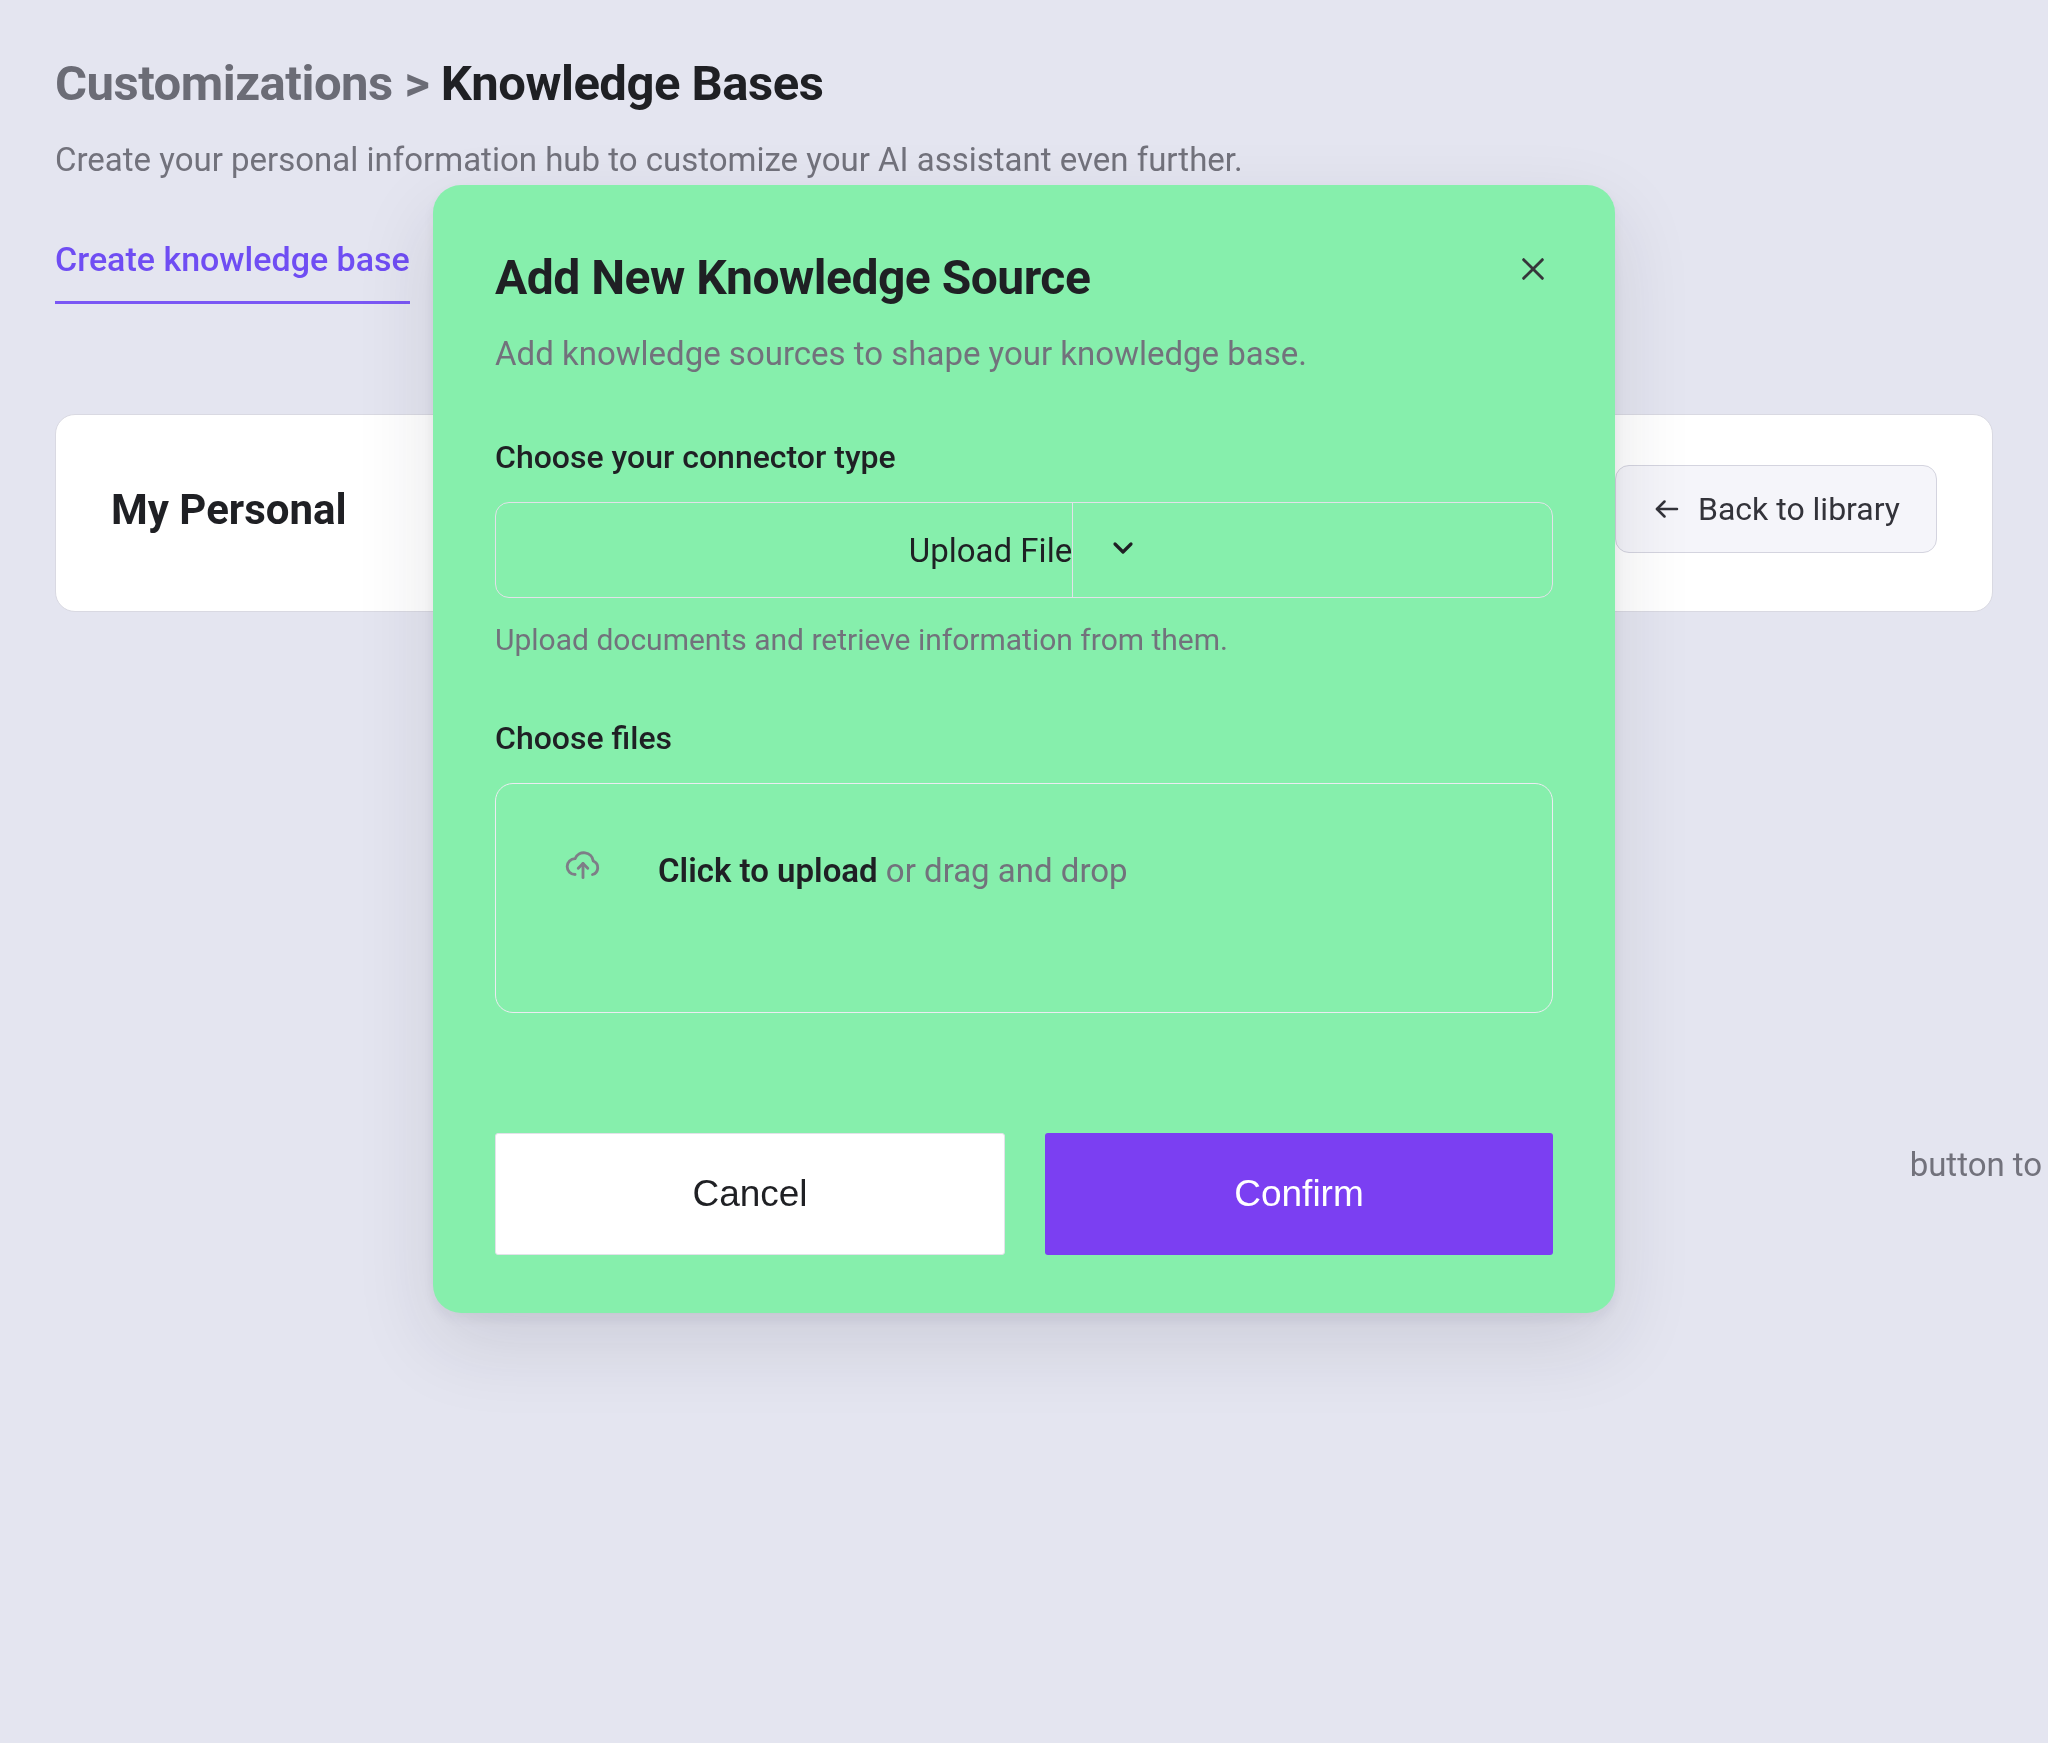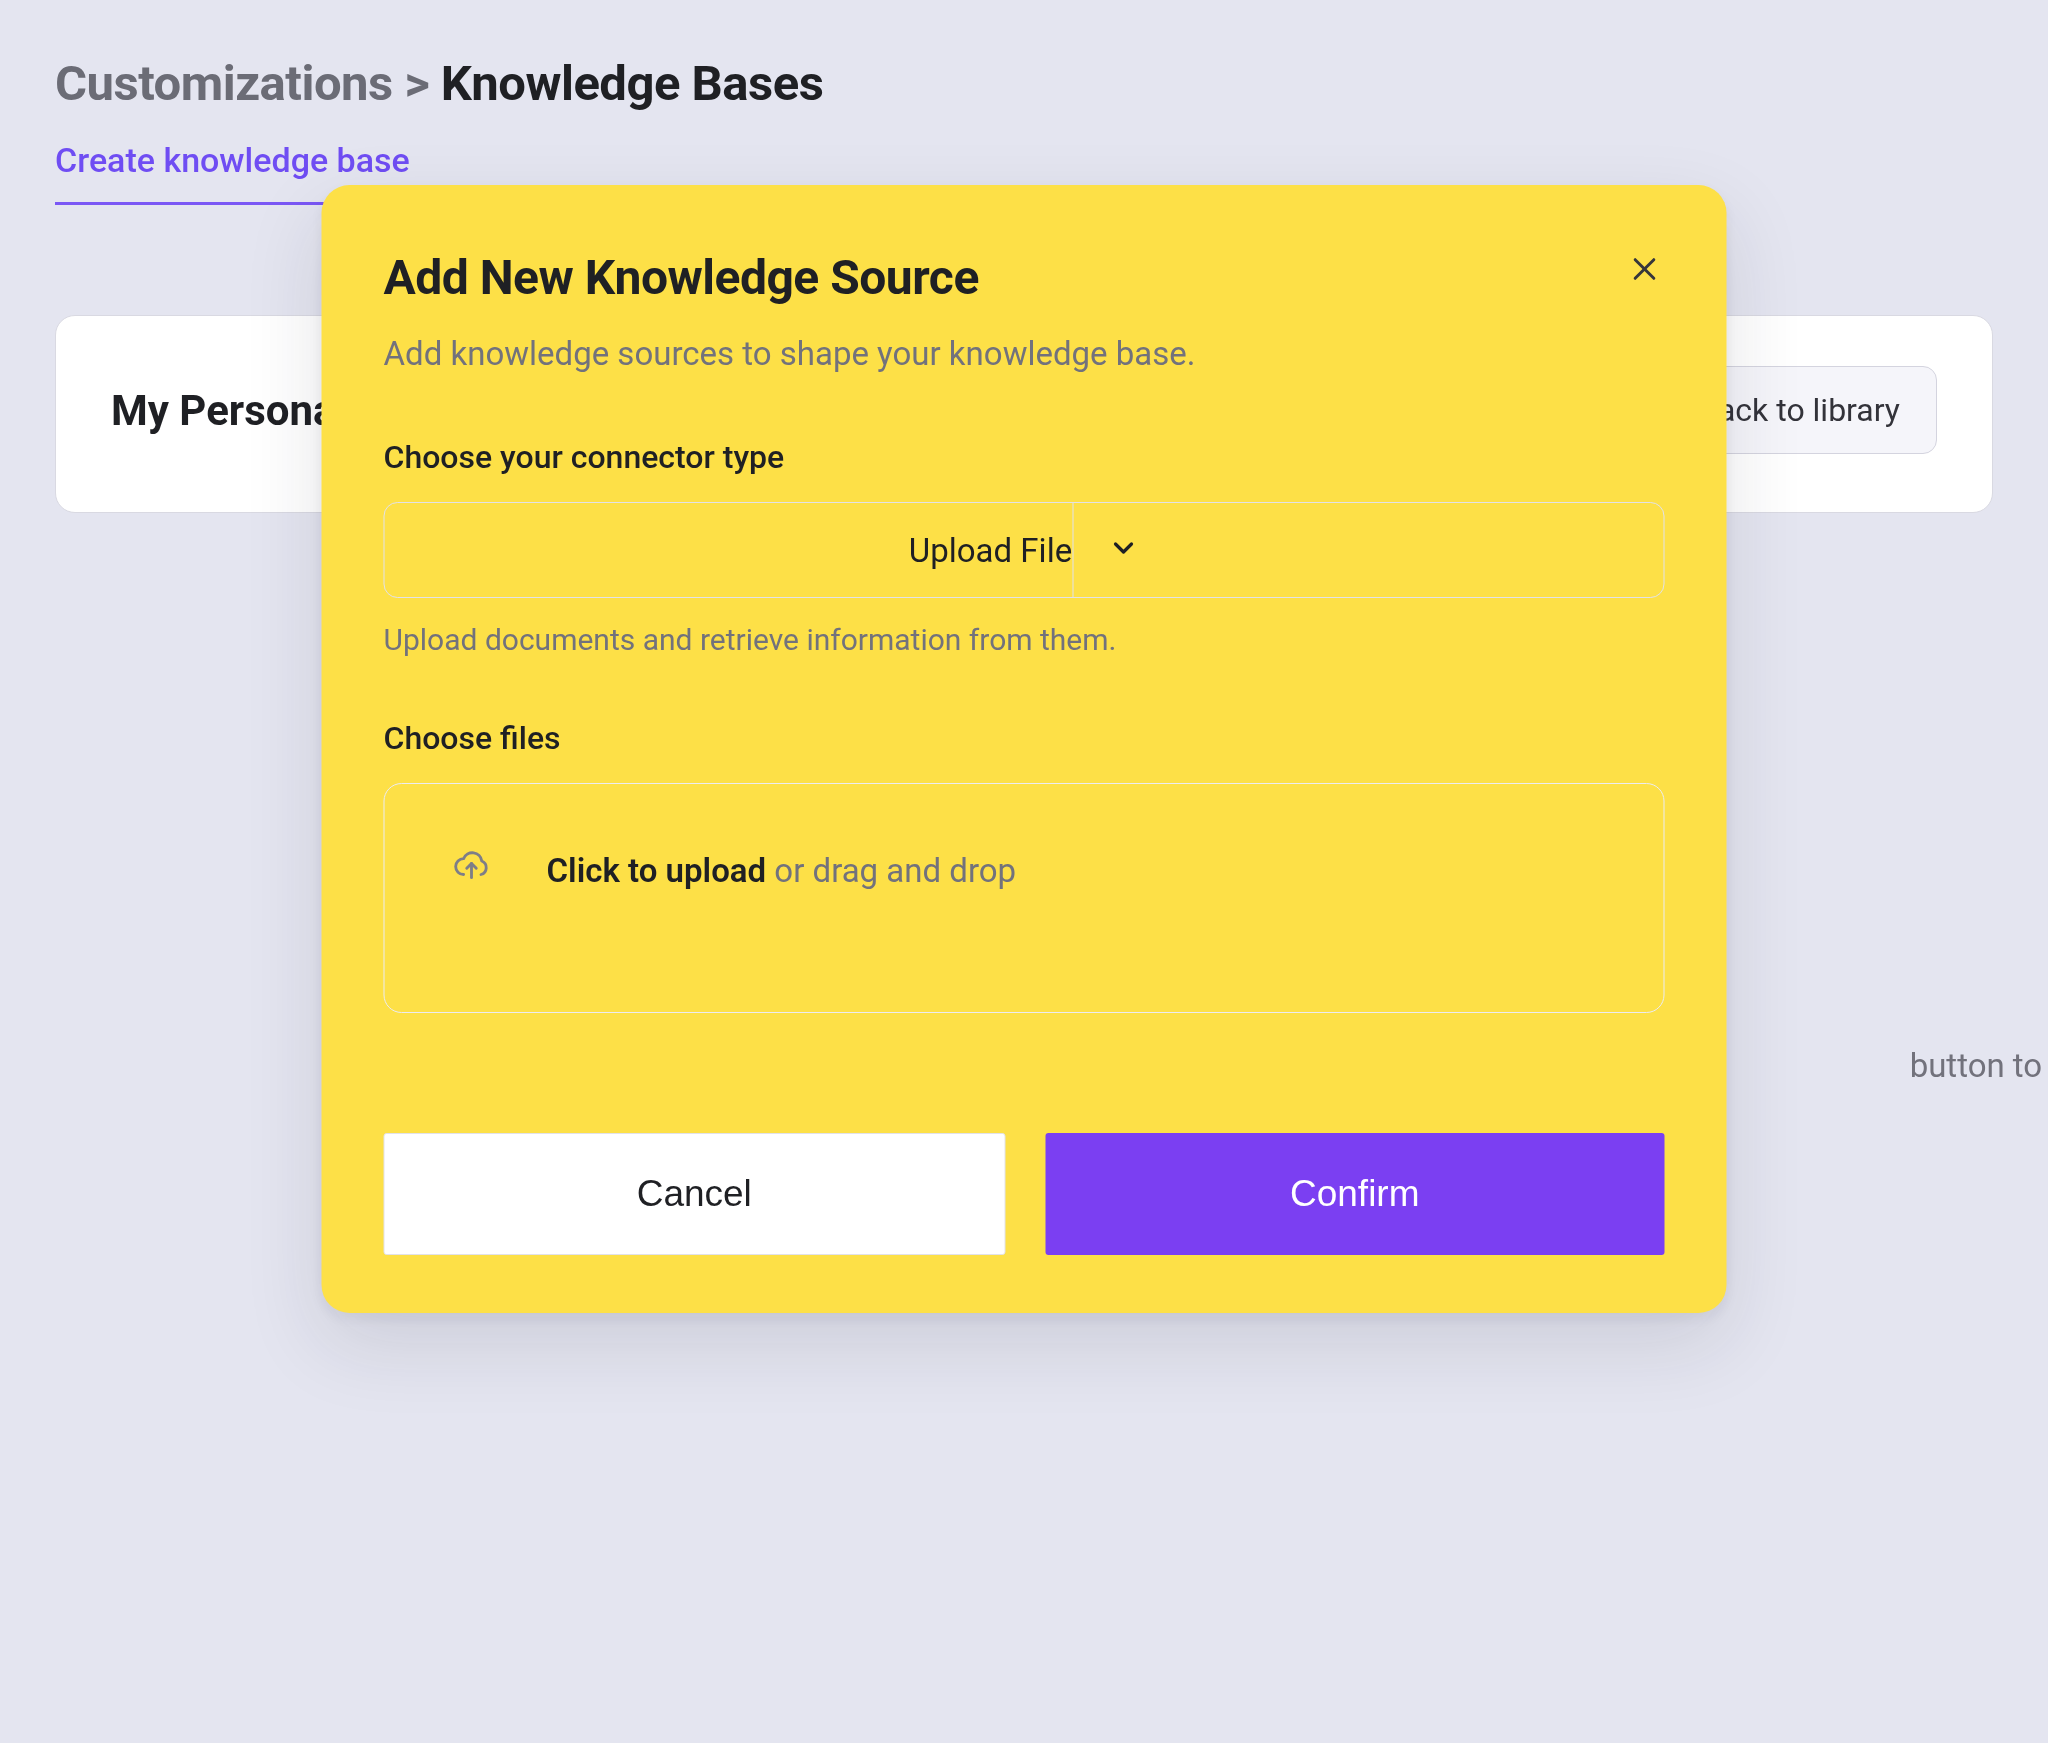--- a/index.html
+++ b/index.html
@@ -88,22 +88,22 @@
       font-size: 33px;
       color: #72727c;
       white-space: nowrap;
     }
     
     .modal {
       position: absolute;
       top: 185px;
       left: 50%;
       transform: translateX(-50%);
-      width: 1405px;
-      background: #fde047;
+      width: 1182px;
+      background: #86efac;
       border-radius: 28px;
       box-shadow: 0 30px 80px rgba(30,30,50,.12), 0 6px 12px rgba(30,30,50,.06);
       padding: 64px 62px 58px 62px;
     }
     .modal-header {
       display: flex;
       justify-content: space-between;
       align-items: flex-start;
     }
     .modal-title {
@@ -215,20 +215,21 @@
   </style>
 </head>
 <body>
 
 <div class="page">
   <div class="breadcrumb">
     <span class="light">Customizations</span>
     <span class="light">&gt;</span>
     <span>Knowledge Bases</span>
   </div>
+  <div class="page-subtitle">Create your personal information hub to customize your AI assistant even further.</div>
 
   <div class="tabs">
     <div class="tab">Create knowledge base</div>
   </div>
 
   <div class="panel">
     <div class="panel-title">My Personal</div>
     <div class="back-button">
       <span class="arrow">
         <svg viewBox="0 0 24 24" width="30" height="30" fill="none" stroke="#33333a" stroke-width="2" stroke-linecap="round" stroke-linejoin="round">

